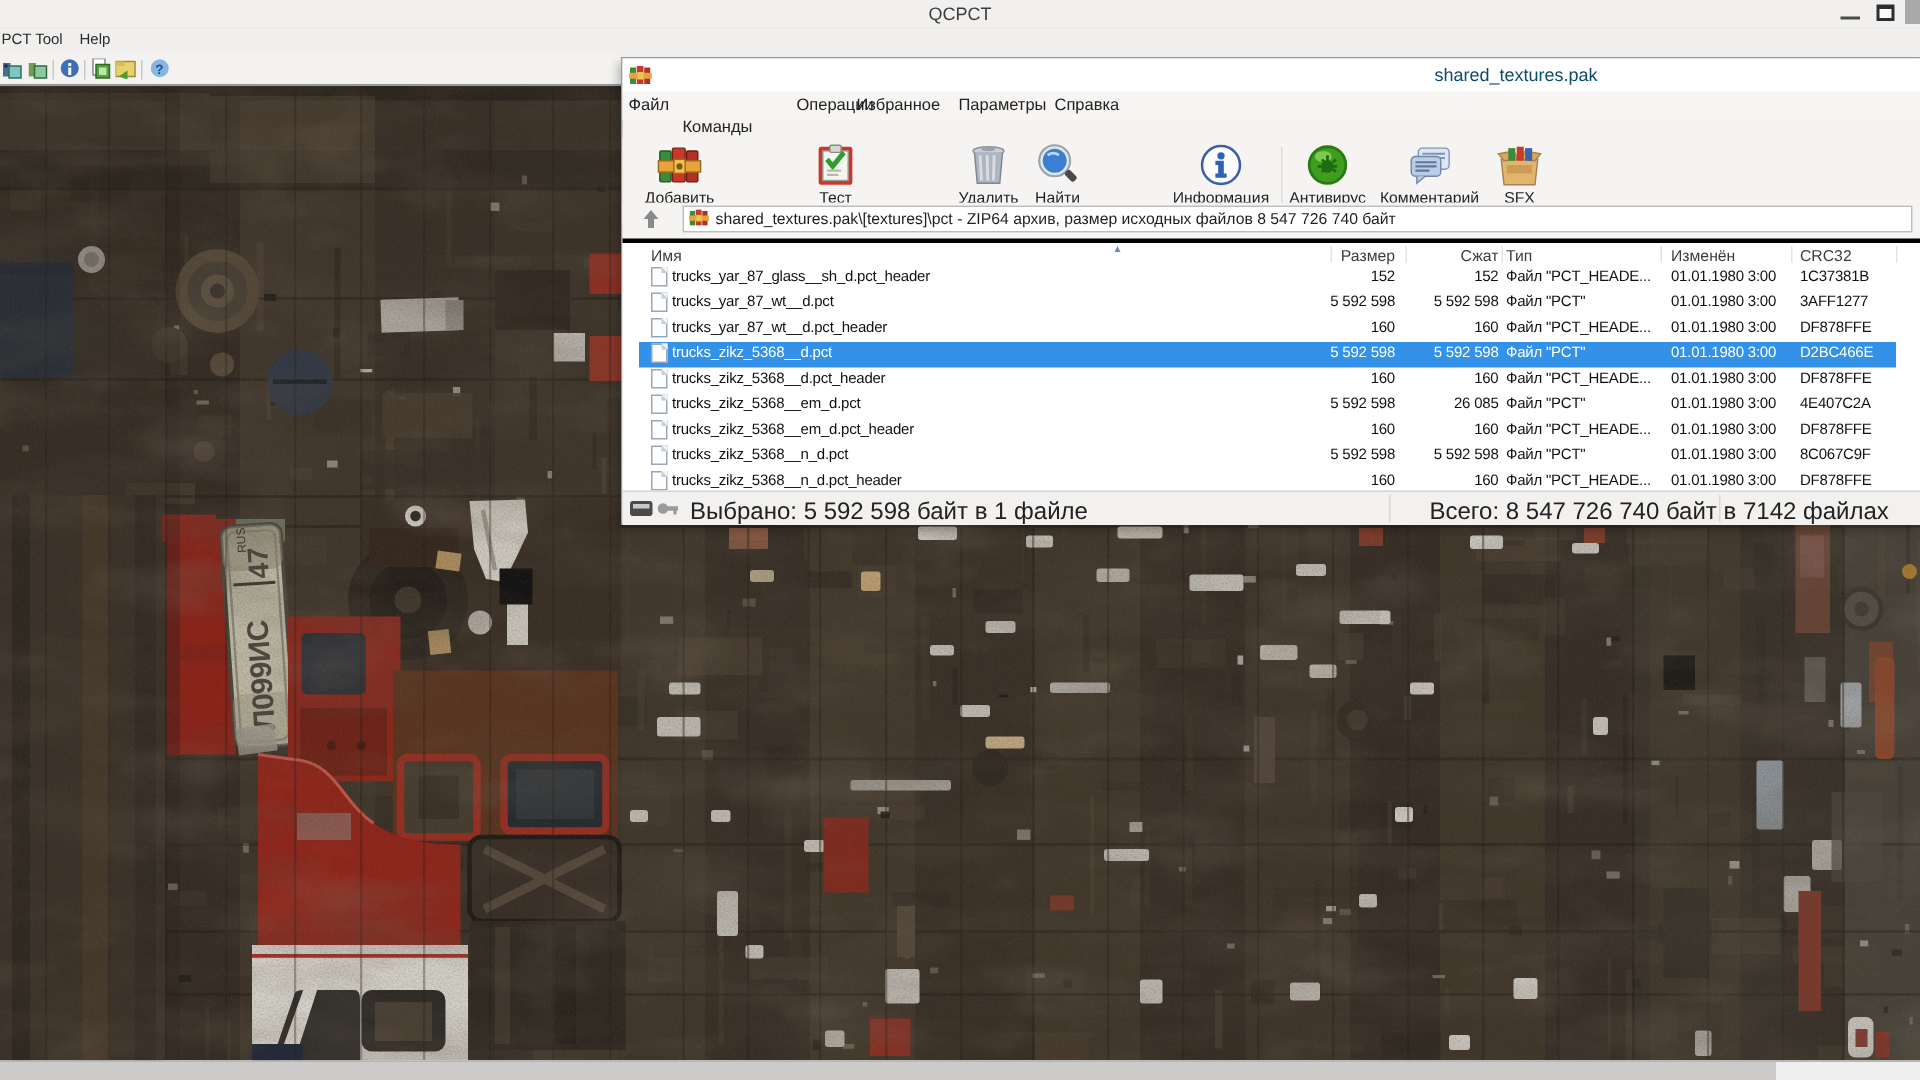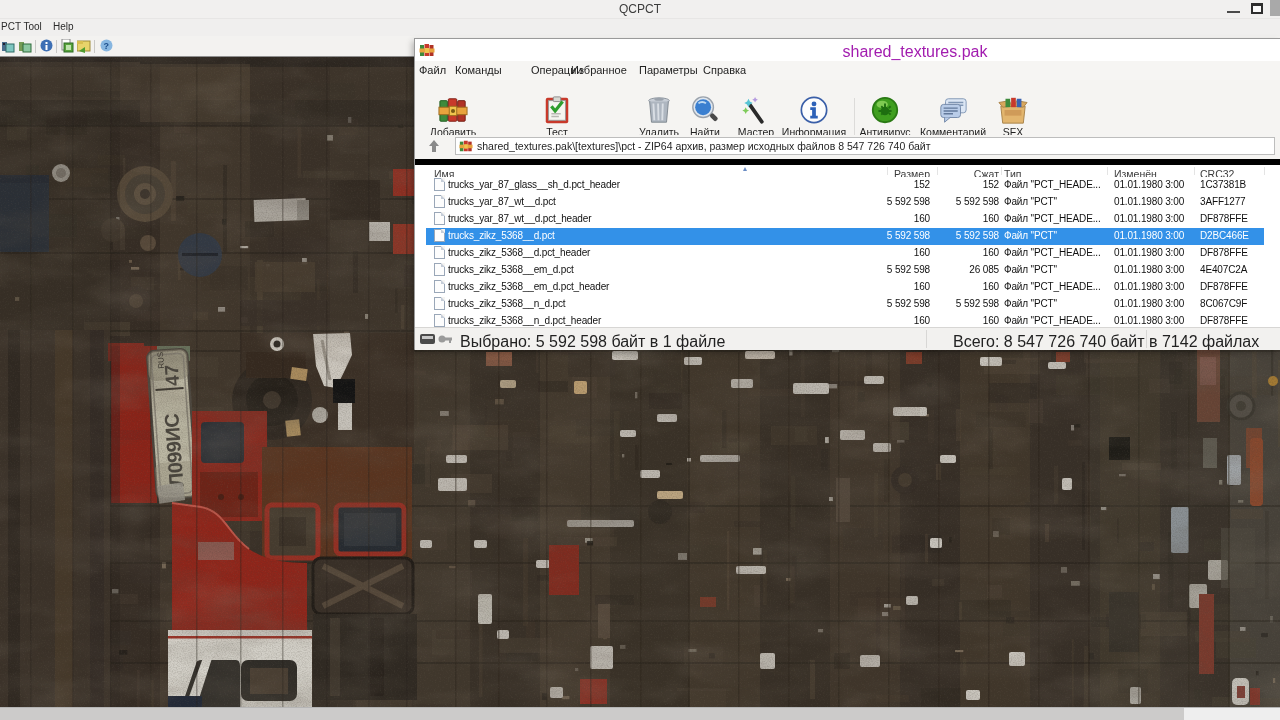--- a/index.html
+++ b/index.html
@@ -11,29 +11,29 @@
 #apptitle .t{position:absolute;left:0;right:0;top:2px;text-align:center;font-size:12px;color:#3c3c3c;}
 #appmenu{left:0;top:19px;width:1280px;height:17px;background:#f0efee;font-size:10px;color:#2b2b2b;}
 #apptool{left:0;top:36px;width:1280px;height:21px;background:#f3f2f0;border-bottom:1px solid #8f8f8f;}
 #texture{left:0;top:57px;width:1280px;height:650px;}
 
 #hscroll{left:0;top:707px;width:1280px;height:13px;background:#eeeeee;border-top:1px solid #b5b5b5;}
 #hthumb{left:0;top:708px;width:1184px;height:12px;background:#cccbca;}
 
 #wr{left:414px;top:38px;width:866px;height:312px;background:#f5f4f2;border-left:1px solid #9a9a9a;border-top:1px solid #9a9a9a;border-bottom:1px solid #777;box-shadow:-2px 3px 6px rgba(0,0,0,0.25);}
 #wrtitle{left:0;top:0;width:866px;height:22px;background:#ffffff;}
-#wrtitle .t{position:absolute;left:350px;top:4px;width:300px;text-align:center;font-size:16px;color:#a21caf;}
+#wrtitle .t{position:absolute;left:350px;top:4px;width:300px;text-align:right;font-size:12px;color:#0c4a6e;}
 #wrmenu{left:0;top:22px;width:866px;height:19px;background:#f6f5f3;font-size:11px;color:#222;}
 #wrmenu span{position:absolute;top:3px;}
 #wrtool{left:0;top:53px;width:852px;height:55px;background:#f5f4f2;}
 .tbtn{position:absolute;top:3px;text-align:center;font-size:10.5px;color:#1f1f1f;}
 .tbtn svg{display:block;margin:0 auto 1px;}
 #wraddr{left:0;top:96px;width:866px;height:23px;background:#f5f4f2;}
 #wrfield{position:absolute;left:40px;top:2px;width:820px;height:18px;background:#fff;border:1px solid #bdbdbd;font-size:10.5px;color:#1f1f1f;line-height:16px;white-space:nowrap;overflow:hidden;}
-#wrhead{left:0;top:120px;width:866px;height:18px;background:#fff;border-top:6px solid #000000;font-size:10.5px;color:#3c3c3c;}
+#wrhead{left:0;top:120px;width:866px;height:18px;background:#fff;border-top:3px solid #000000;font-size:10.5px;color:#3c3c3c;}
 #wrlist{left:0;top:138px;width:866px;height:150px;background:#fff;font-size:10px;letter-spacing:-0.15px;color:#111;}
 .row{position:absolute;left:11px;width:838px;height:17px;}
 .row .nm{position:absolute;left:22px;top:2px;}
 .row .c2{position:absolute;left:409px;width:95px;top:2px;text-align:right;}
 .row .c3{position:absolute;left:509px;width:64px;top:2px;text-align:right;}
 .row .c4{position:absolute;left:578px;top:2px;}
 .row .c5{position:absolute;left:688px;top:2px;}
 .row .c6{position:absolute;left:774px;top:2px;}
 .sel{background:#3391e8;color:#fff;}
 #wrstatus{left:0;top:288px;width:866px;height:23px;background:#f2f1ef;border-top:1px solid #d7d6d4;font-size:16px;color:#222;}
@@ -905,21 +905,21 @@
           <rect x="2" y="6" width="8" height="22" fill="#3e8a3c"></rect>
           <rect x="11" y="4" width="9" height="24" fill="#c8392b"></rect>
           <rect x="21" y="6" width="8" height="22" fill="#b03226"></rect>
           <rect x="1" y="13" width="30" height="8" fill="#e8a33d"></rect>
           <rect x="12" y="12" width="8" height="10" fill="#f0c44e"></rect>
         </svg>
         <span class="t">shared_textures.pak</span>
       </div>
       <div id="wrmenu" class="abs">
         <span style="left:4px;">Файл</span>
-        <span style="left:40px;">Команды</span>
+        <span style="left:40px;margin-top:15px;">Команды</span>
         <span style="left:116px;">Операции</span>
         <span style="left:156px;">Избранное</span>
         <span style="left:224px;">Параметры</span>
         <span style="left:288px;">Справка</span>
       </div>
       <div id="wrtool" class="abs">
         <div class="tbtn" style="left:-7px;width:90px;"><svg width="30" height="30" viewBox="0 0 32 32">
             <rect x="2" y="6" width="8" height="22" rx="1" fill="#3e8a3c" stroke="#1f5c1e"></rect>
             <rect x="11" y="4" width="9" height="24" rx="1" fill="#c8392b" stroke="#7e1f15"></rect>
             <rect x="21" y="6" width="8" height="22" rx="1" fill="#b03226" stroke="#701c12"></rect>
@@ -939,26 +939,20 @@
             <path d="M6,7 L8,29 L24,29 L26,7" fill="#aeb6c0" stroke="#7e868f"></path>
             <path d="M10,9 L11,27 M15,9 L15.5,27 M20,9 L19.5,27" stroke="#d9dee4" stroke-width="2"></path>
             <ellipse cx="16" cy="4.6" rx="5" ry="1.6" fill="#9aa2ac"></ellipse>
           </svg>Удалить</div>
         <div class="tbtn" style="left:245px;width:90px;"><svg width="30" height="30" viewBox="0 0 32 32">
             <circle cx="14" cy="13" r="11" fill="#dfe6ee" stroke="#9aa2ac" stroke-width="1.5"></circle>
             <circle cx="14" cy="13" r="8.5" fill="#3a7fd0"></circle>
             <path d="M9,9 C11,7 15,7 17,9" stroke="#bcd8f2" stroke-width="2" fill="none"></path>
             <rect x="21" y="20" width="9" height="5" rx="2" transform="rotate(45 24 23)" fill="#4a4a4a"></rect>
           </svg>Найти</div>
-        <div class="tbtn" style="left:296px;width:90px;"><svg width="30" height="30" viewBox="0 0 32 32">
-            <rect x="13" y="6" width="4" height="26" rx="1.5" transform="rotate(-35 16 18)" fill="#2a2a2a"></rect>
-            <path d="M8,4 l1.5,3 3,1.5 -3,1.5 -1.5,3 -1.5,-3 -3,-1.5 3,-1.5 Z" fill="#58c4d4"></path>
-            <path d="M5,13 l1.2,2.4 2.4,1.2 -2.4,1.2 -1.2,2.4 -1.2,-2.4 -2.4,-1.2 2.4,-1.2 Z" fill="#7ecb5a"></path>
-            <path d="M15,2 l1,2 2,1 -2,1 -1,2 -1,-2 -2,-1 2,-1 Z" fill="#b49ae0"></path>
-          </svg>Мастер</div>
         <div class="tbtn" style="left:354px;width:90px;"><svg width="30" height="30" viewBox="0 0 32 32">
             <circle cx="16" cy="16" r="13.5" fill="#fdfdfd" stroke="#3a5fa8" stroke-width="1.8"></circle>
             <circle cx="16" cy="9.5" r="2.6" fill="#2e62b8"></circle>
             <path d="M12,13 L18,13 L18,22 L20,22 L20,25 L12,25 L12,22 L14,22 L14,16 L12,16 Z" fill="#2e62b8"></path>
           </svg>Информация</div>
         <div class="tbtn" style="left:425px;width:90px;"><svg width="30" height="30" viewBox="0 0 32 32">
             <circle cx="16" cy="16" r="13" fill="#3f9e1f"></circle>
             <circle cx="16" cy="16" r="13" fill="none" stroke="#2a7a14" stroke-width="2"></circle>
             <ellipse cx="13" cy="10" rx="6" ry="4" fill="#8ed45e" opacity="0.8"></ellipse>
             <circle cx="16" cy="17" r="4.5" fill="#1e6e10"></circle>

